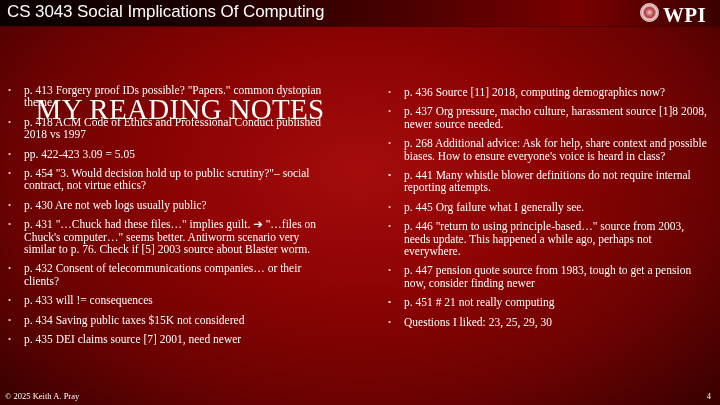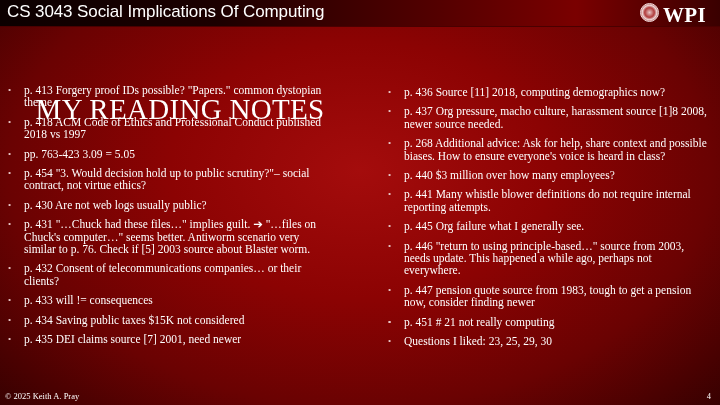--- a/index.html
+++ b/index.html
@@ -66,35 +66,35 @@
     <div class="seal"></div>
     <span class="wpi-text">WPI</span>
   </div>
 </div>
 
 <div class="page-title">MY READING NOTES</div>
 
 <ul class="col left">
   <li><span class="bullet">•</span><span>p. 413 Forgery proof IDs possible? "Papers." common dystopian theme.</span></li>
   <li><span class="bullet">•</span><span>p. 418 ACM Code of Ethics and Professional Conduct published 2018 vs 1997</span></li>
-  <li><span class="bullet">•</span><span>pp. 763-423 3.09 = 5.05</span></li>
+  <li><span class="bullet">•</span><span>pp. 422-423 3.09 = 5.05</span></li>
   <li><span class="bullet">•</span><span>p. 454 "3. Would decision hold up to public scrutiny?"– social contract, not virtue ethics?</span></li>
   <li><span class="bullet">•</span><span>p. 430 Are not web logs usually public?</span></li>
   <li><span class="bullet">•</span><span>p. 431 "…Chuck had these files…" implies guilt. ➔ "…files on Chuck's computer…" seems better. Antiworm scenario very similar to p. 76. Check if [5] 2003 source about Blaster worm.</span></li>
   <li><span class="bullet">•</span><span>p. 432 Consent of telecommunications companies… or their clients?</span></li>
   <li><span class="bullet">•</span><span>p. 433 will != consequences</span></li>
   <li><span class="bullet">•</span><span>p. 434 Saving public taxes $15K not considered</span></li>
   <li><span class="bullet">•</span><span>p. 435 DEI claims source [7] 2001, need newer</span></li>
 </ul>
 
 <ul class="col right">
   <li><span class="bullet">•</span><span>p. 436 Source [11] 2018, computing demographics now?</span></li>
   <li><span class="bullet">•</span><span>p. 437 Org pressure, macho culture, harassment source [1]8 2008, newer source needed.</span></li>
   <li><span class="bullet">•</span><span>p. 268 Additional advice: Ask for help, share context and possible biases. How to ensure everyone's voice is heard in class?</span></li>
-  <li><span class="bullet">•</span><span>p. 440 $3 million over how many employees?</span></li>
+  <li><span class="bullet">•</span></li>
   <li><span class="bullet">•</span><span>p. 441 Many whistle blower definitions do not require internal reporting attempts.</span></li>
   <li><span class="bullet">•</span><span>p. 445 Org failure what I generally see.</span></li>
   <li><span class="bullet">•</span><span>p. 446 "return to using principle-based…" source from 2003, needs update. This happened a while ago, perhaps not everywhere.</span></li>
   <li><span class="bullet">•</span><span>p. 447 pension quote source from 1983, tough to get a pension now, consider finding newer</span></li>
   <li><span class="bullet">•</span></li>
   <li><span class="bullet">•</span><span>p. 451 # 21 not really computing</span></li>
   <li><span class="bullet">•</span><span>Questions I liked: 23, 25, 29, 30</span></li>
 </ul>
 
 <div class="footer-left">© 2025 Keith A. Pray</div>

